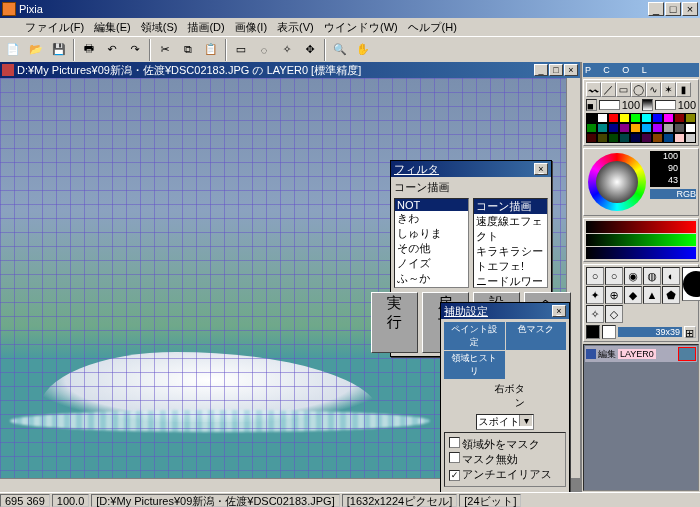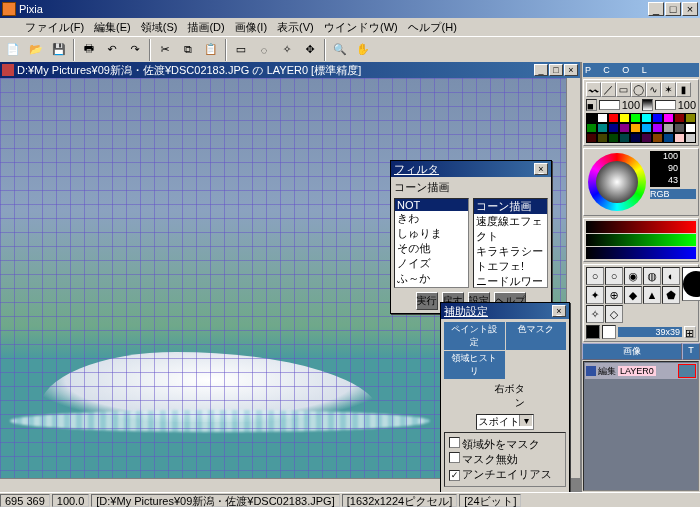--- a/index.html
+++ b/index.html
@@ -61,21 +61,21 @@
 .layer-row .vis { width:10px; height:10px; background:#3050a0; }
 .layer-row .name { background:#ffd0e0; padding:0 2px; font-size:9px; }
 .layer-row .th { width:18px; height:14px; background:#5080a0; border:1px solid #f00; margin-left:auto; }
 
 
 .dlg { position:absolute; background:#d4d0c8; border:1px solid #000; box-shadow:1px 1px 0 #404040; }
 .dlg .dt { background:linear-gradient(to right,#0a246a,#3a6ea5); color:#fff; height:16px; display:flex; align-items:center; padding:0 3px;text-decoration:underline; }
 .dlg .dt .x { margin-left:auto; width:14px; height:12px; background:#d4d0c8; text-align:center; color:#000; line-height:10px; font-size:9px; border:1px solid #fff; border-right-color:#404040; border-bottom-color:#404040; }
 .dlg .body { padding:3px; }
 .cb { display:inline-block; width:11px; height:11px; background:#fff; border:1px inset #808080; text-align:center; line-height:9px; font-size:9px; margin-right:2px; }
-.btn { padding:1px 0; border:1px solid #fff; border-right-color:#404040; border-bottom-color:#404040; background:#737373; cursor:default; font-size:10px; }
+.btn { padding:1px 15px; border:1px solid #fff; border-right-color:#404040; border-bottom-color:#404040; background:#a3a3a3; cursor:default; font-size:15px; }
 .sel { border:1px inset #808080; background:#fff; padding:0 14px 0 2px; position:relative; font-size:10px; }
 .sel::after { content:"▾"; position:absolute; right:1px; top:0; width:12px; background:#d4d0c8; text-align:center; border-left:1px solid #808080; }
 .lbox { border:1px inset #808080; background:#fff; height:90px; overflow:hidden; font-size:10px; }
 .lbox .hi { background:#0a246a; color:#fff; }
 .lbox div { padding:0 2px; }
 
 
 .filter-body { display:flex; flex-direction:column; }
 .filter-top { padding:0 0 3px 0; }
 .filter-lists { display:flex; gap:4px; }
@@ -218,21 +218,21 @@
       <div style="flex:1">
         <div class="cflex">
             <div class="num">100</div>
           </div>
         <div class="cflex">
             <div class="num">90</div>
           </div>
         <div class="cflex">
             <div class="num">43</div>
           </div>
-        <div style="background:#3a6ea5;color:#fff;text-align:left;font-size:9px;margin-top:2px">RGB</div>
+        <div style="background:#3a6ea5;color:#fff;text-align:right;font-size:9px;margin-top:2px">RGB</div>
       </div>
     </div>
     <div class="panel hsv">
       <div class="gradbar" style="background:linear-gradient(to right,#000,#f00)"></div>
       <div class="gradbar" style="background:linear-gradient(to right,#000,#0f0)"></div>
       <div class="gradbar" style="background:linear-gradient(to right,#000,#00f)"></div>
     </div>
 
     <div class="panel">
       <div style="display:flex;gap:2px">
@@ -253,24 +253,20 @@
         <div class="big-brush"></div>
       </div>
       <div style="display:flex;gap:2px;margin-top:2px;align-items:center">
         <span style="width:14px;height:14px;background:#000;border:1px inset #808080"></span>
         <span style="width:14px;height:14px;background:#fff;border:1px inset #808080"></span>
         <span style="flex:1;text-align:right;background:#3a6ea5;color:#fff;font-size:9px;padding:0 2px">39x39</span>
         <span style="width:12px;height:12px;border:1px outset #fff">⊞</span>
       </div>
     </div>
 
-    <div class="layer-tabs">
-      <span>画像</span>
-      <span style="flex:0 0 18px">T</span>
-    </div>
     <div class="layer-pane">
       <div class="layer-row">
         <span class="vis"></span>
         <span style="font-size:9px">編集</span>
         <span class="name">LAYER0</span>
         <span class="th"></span>
       </div>
     </div>
   </div>
 </div>

